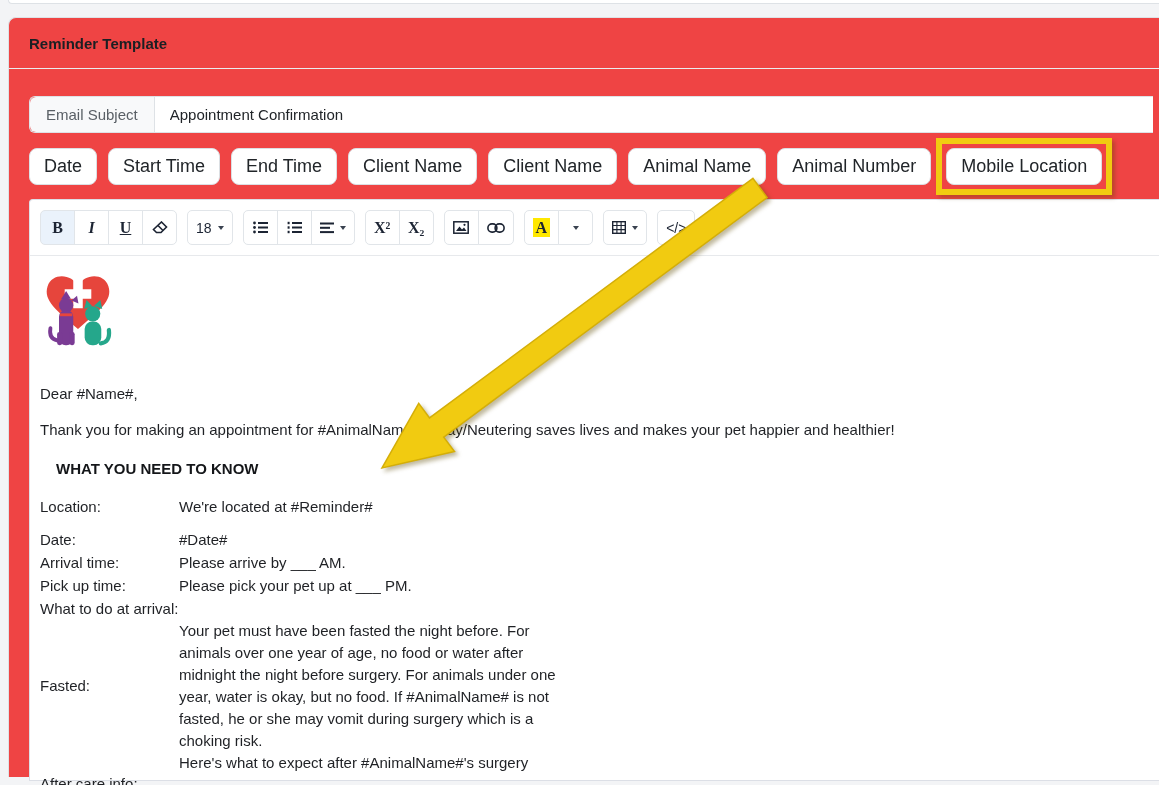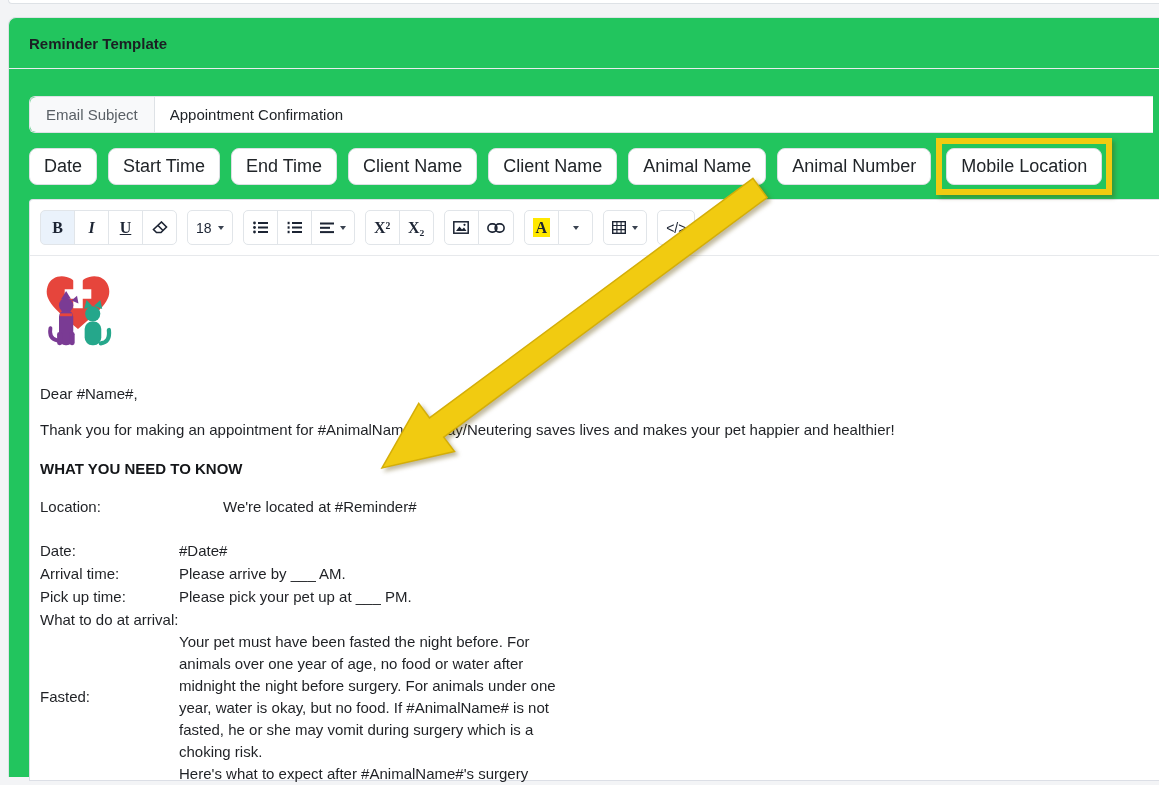--- a/index.html
+++ b/index.html
@@ -9,21 +9,21 @@
     background:#f3f4f6;
     color:#212529;
     position:relative;
   }
   
   .prev-card { margin-left:8px; height:4px; background:#fff;
     border-left:1px solid #dee2e6; border-bottom:1px solid #dee2e6;
     border-bottom-left-radius:6px; }
   .page-gap { height:13px; }
 
-  .card { margin-left:8px; background:#22c55e;
+  .card { margin-left:8px; background:#ef4444;
     border:1px solid #dee2e6; border-right:none; border-bottom:none;
     border-top-left-radius:8px; height:760px; }
   .card-header { padding:17px 20px 16px 20px; border-bottom:1px solid #e9ecef; }
   .card-title { font-size:15px; font-weight:bold; color:#1b1f23; }
   .card-body { padding:27px 0 0 20px; }
 
   
   .input-group { display:flex; height:37px; border:1px solid #dee2e6; border-right:none;
     border-top-left-radius:6px; border-bottom-left-radius:6px; margin-right:6px; }
   .input-addon { display:flex; align-items:center; padding:0 16px;
@@ -62,26 +62,26 @@
     border-right:3.5px solid transparent; border-top:4px solid #3a4250;
     display:inline-block; margin-left:6px; }
   .color-A { background:#ffe800; padding:0 3px; line-height:19px; }
   .tb-icon { display:block; }
 
   
   .editor-content { padding:13px 10px; font-size:15px; color:#1f2125; line-height:22px;
     height:545px; overflow:hidden; }
   .logo { margin:2px 0 26px 0; }
   .para { margin-bottom:14px; }
-  .section-heading { font-weight:bold; margin:17px 0 15px 0; color:#141619; }
+  .section-heading { font-weight:bold; margin:17px 0 15px 16px; color:#141619; }
   .info-table { width:540px; }
   .info-row { display:flex; align-items:center; min-height:23px; }
   .info-label { width:139px; flex:0 0 139px; align-self:center; }
   .info-value { flex:1; max-width:394px; }
-  .row-location { margin-bottom:21px;gap:44px; }
+  .row-location { margin-bottom:10px; }
   .row-aftercare { min-height:50px; }
   .row-aftercare .info-value { align-self:flex-start; }
   .row-aftercare .info-label { align-self:center; padding-top:14px; }
 
   
   .overlay { position:absolute; left:0; top:0; width:1159px; height:785px;
     pointer-events:none; z-index:50; }
 </style>
 </head>
 <body>

